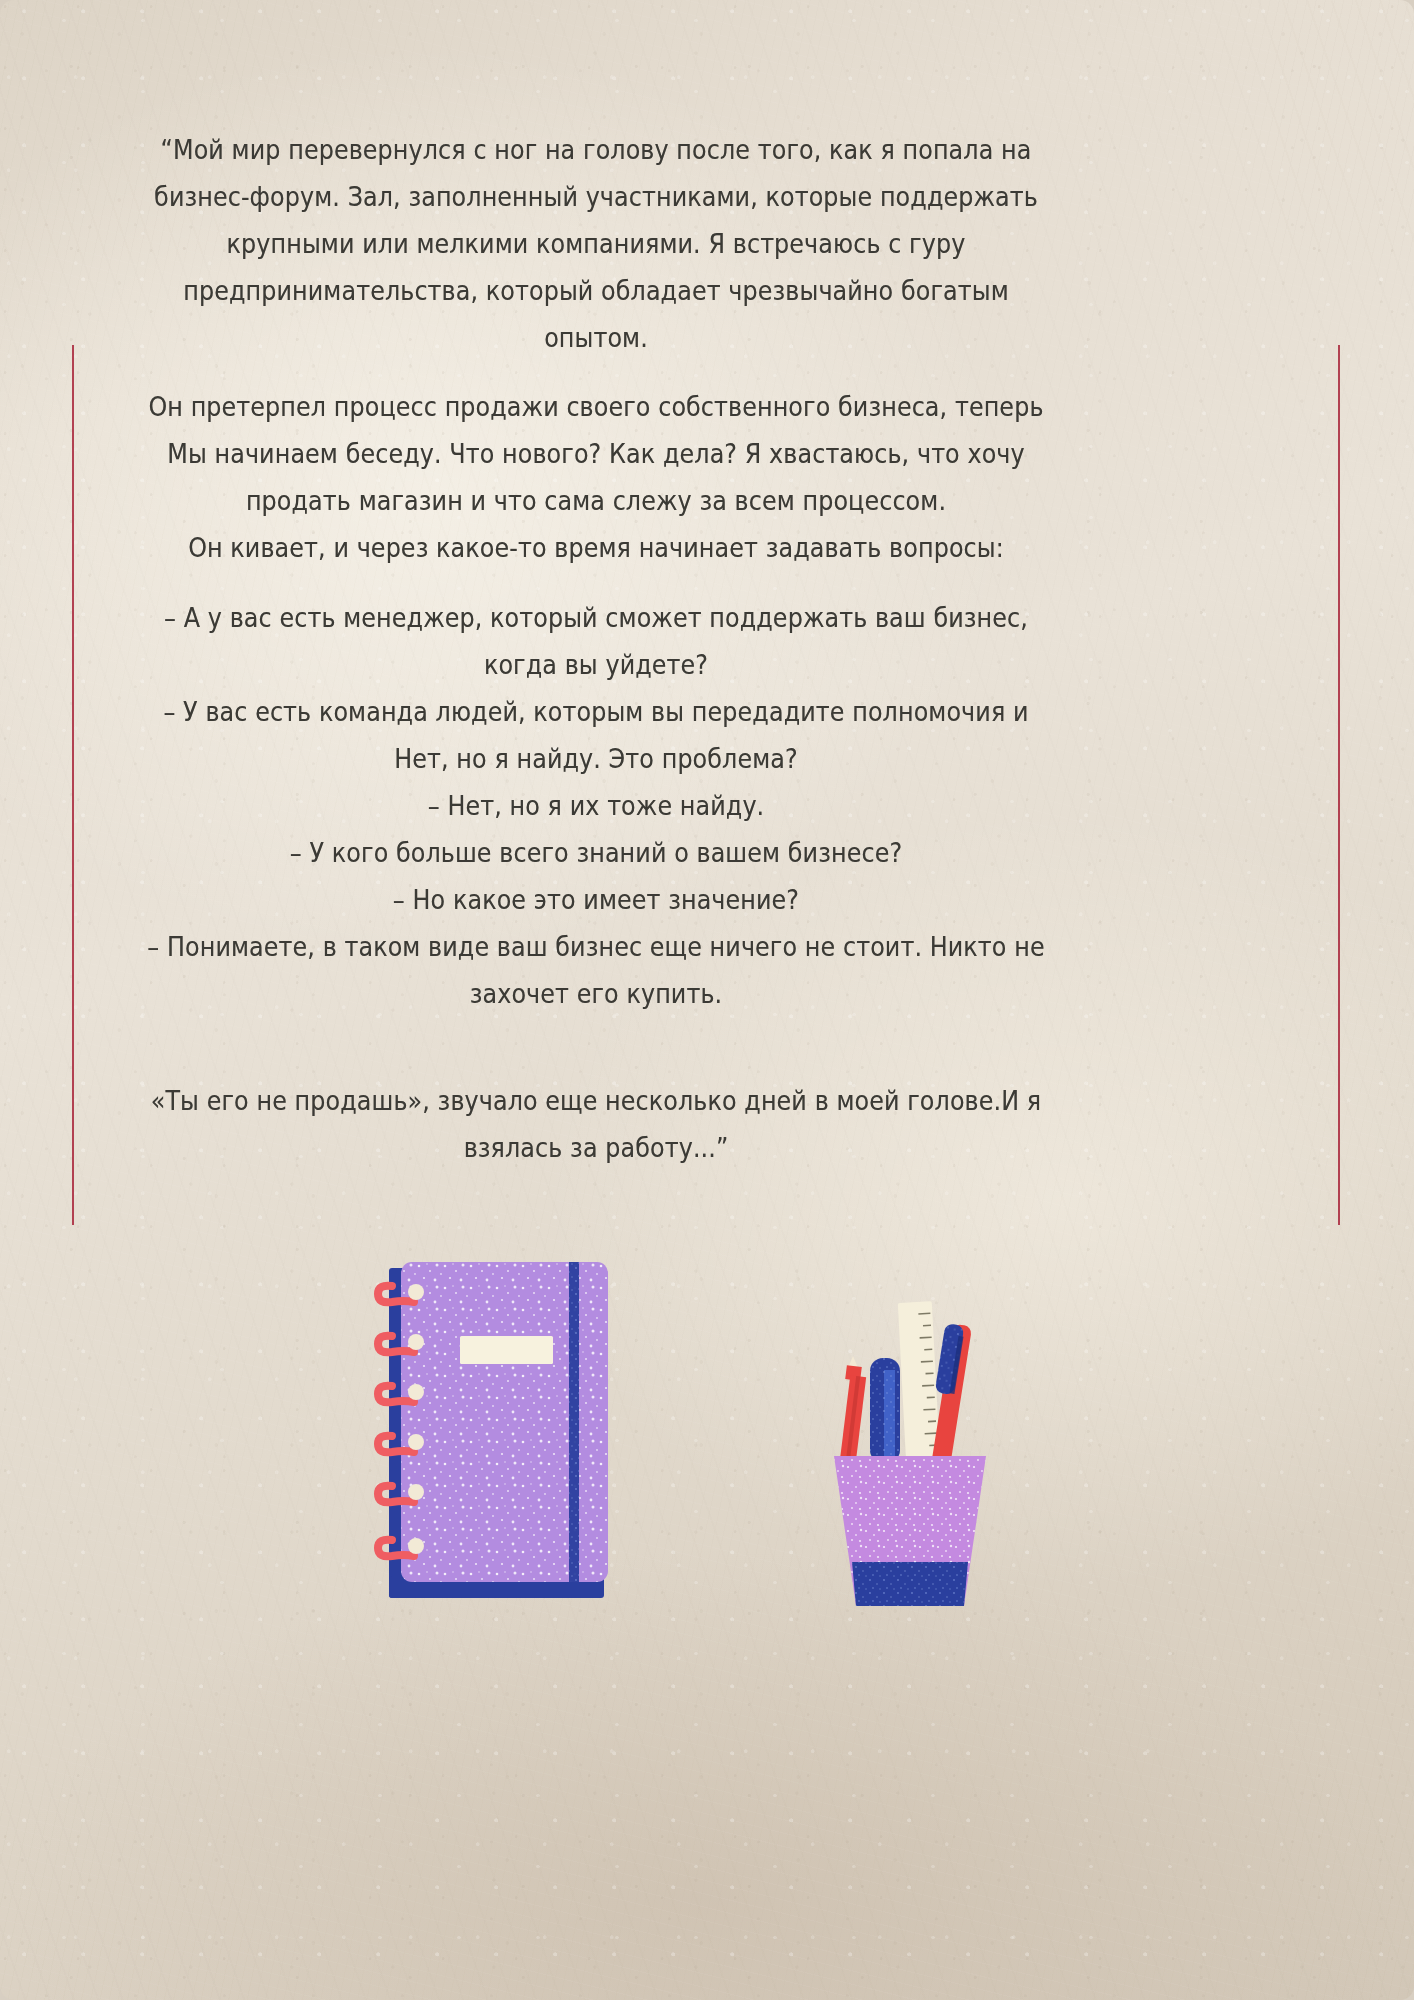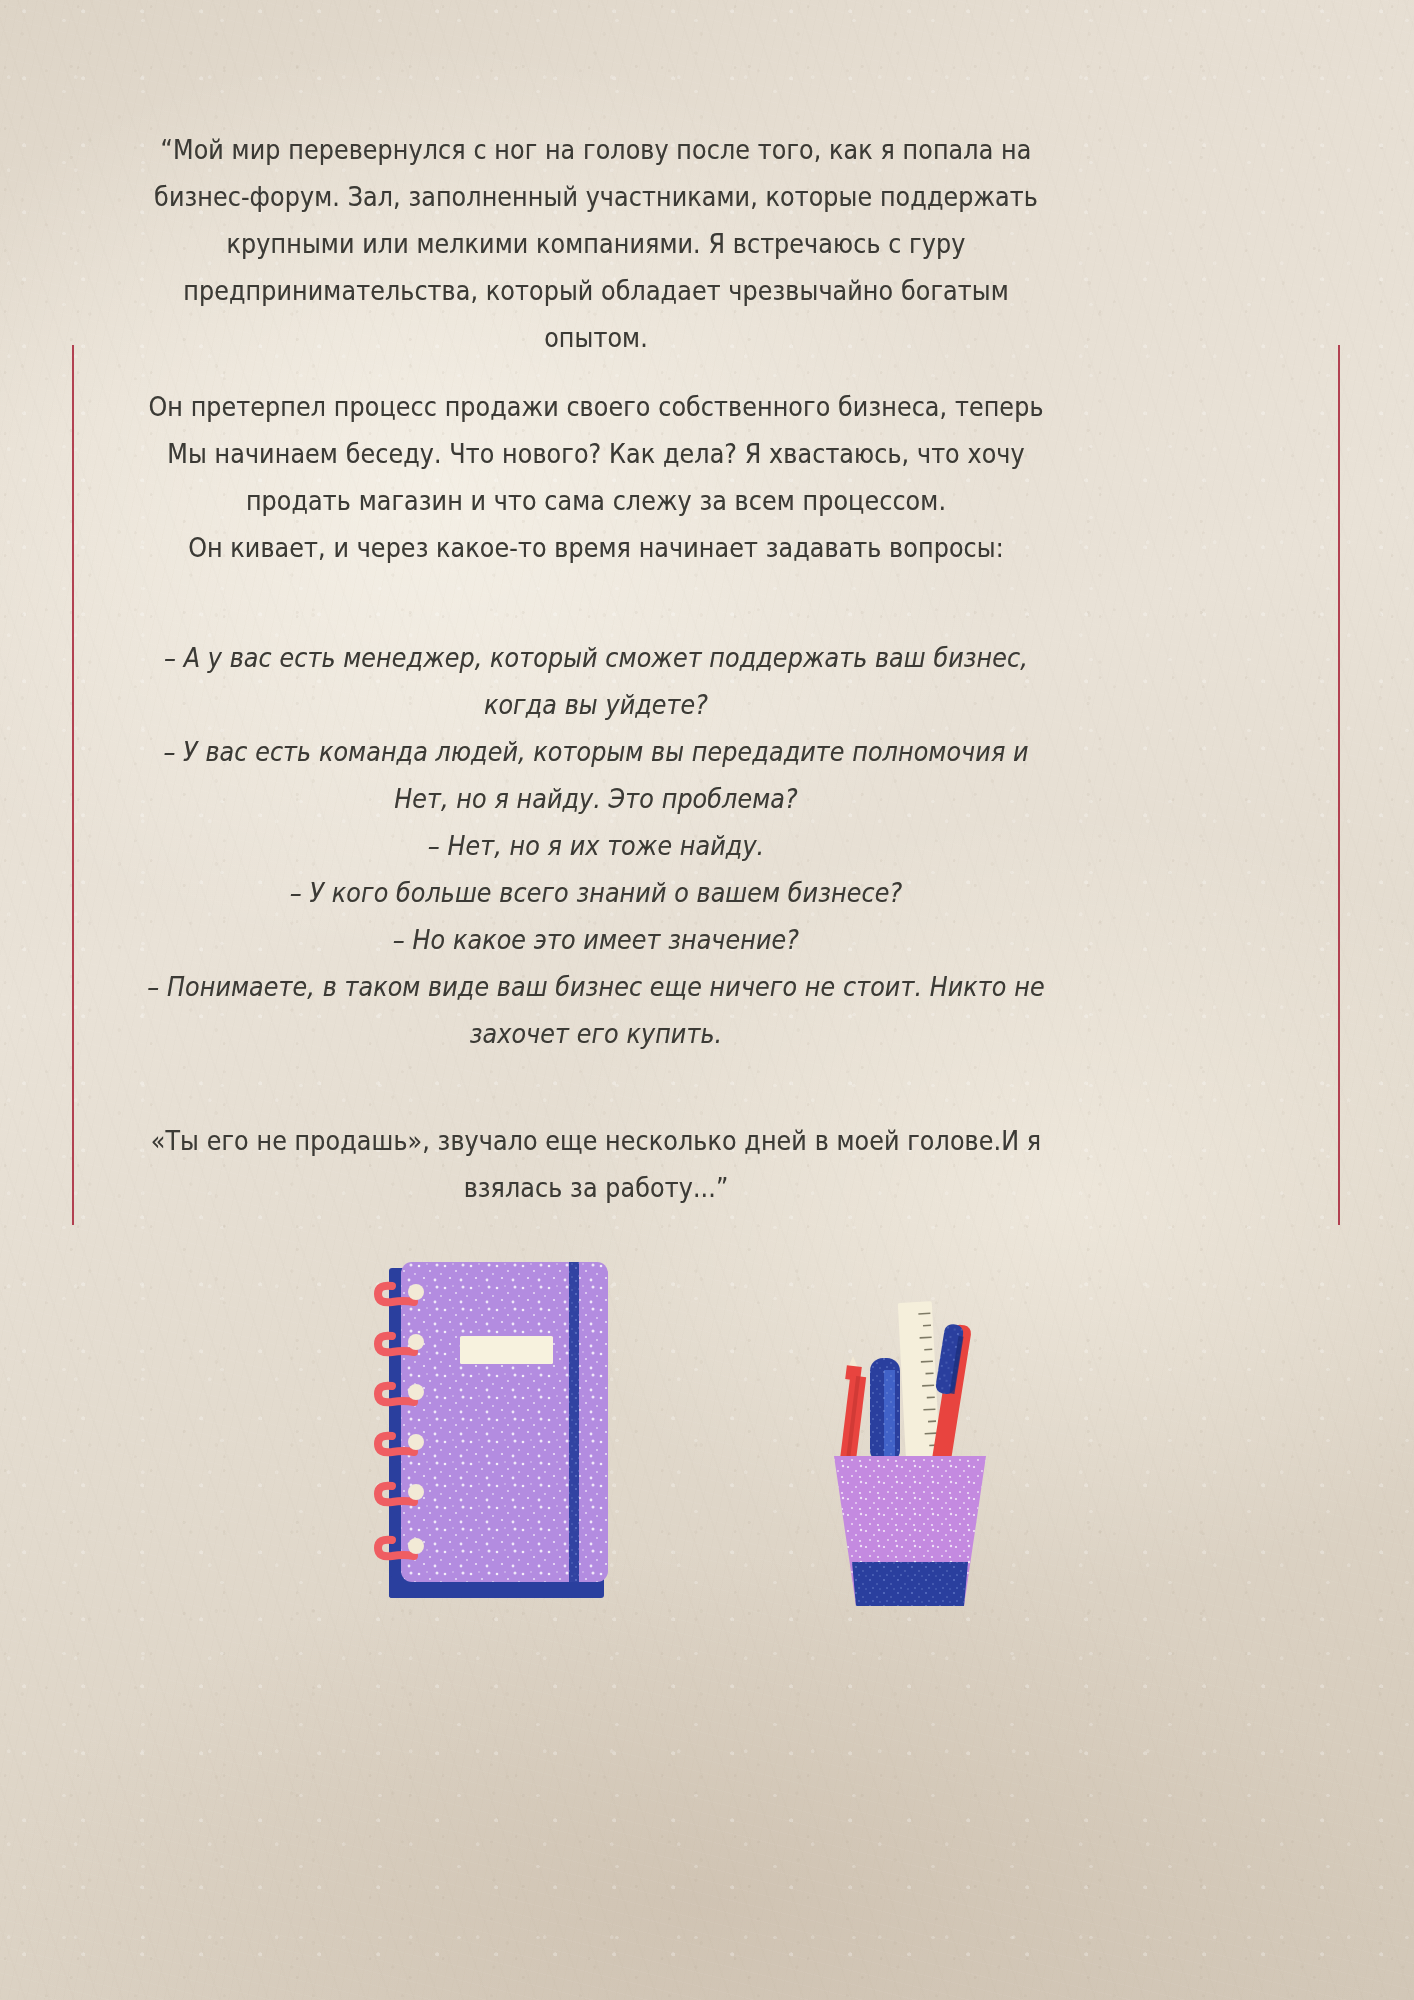--- a/index.html
+++ b/index.html
@@ -17,20 +17,21 @@
   #page {
     position: relative;
     width: 1414px;
     height: 2000px;
     background:
       radial-gradient(ellipse 900px 700px at 30% 25%, rgba(255,252,244,0.55), rgba(255,252,244,0) 65%),
       radial-gradient(ellipse 800px 600px at 75% 60%, rgba(255,250,240,0.40), rgba(255,250,240,0) 65%),
       radial-gradient(ellipse 1000px 500px at 50% 95%, rgba(197,182,164,0.45), rgba(197,182,164,0) 70%),
       linear-gradient(160deg, #ddd4c6 0%, #e6ded2 18%, #e9e2d7 40%, #e2dacd 62%, #d9cfc0 85%, #d2c7b7 100%);
     overflow: hidden;
+    border-radius: 14px;
   }
 
   
   #page::before {
     content: "";
     position: absolute;
     inset: 0;
     pointer-events: none;
     opacity: 0.5;
     background-image:
@@ -79,21 +80,21 @@
     text-align: center;
     color: #3b3a35;
     font-family: "DejaVu Sans Condensed", "Liberation Sans Narrow", "Liberation Sans", sans-serif;
     font-size: 26.5px;
     line-height: 47px;
     letter-spacing: 0.1px;
     font-weight: 400;
     text-shadow: 0 0 0.6px rgba(59,58,53,0.35);
   }
   .para.gap-lg { margin-top: 22px; }
-  .para.gap-md { margin-top: 63px; font-style: italic; }
+  .para.gap-md { margin-top: 23px; }
   .para.gap-xl { margin-top: 60px; }
   .line { display: block; }
 
   
   .illustration {
     position: absolute;
     left: 0;
     top: 1240px;
     width: 1414px;
     height: 760px;

